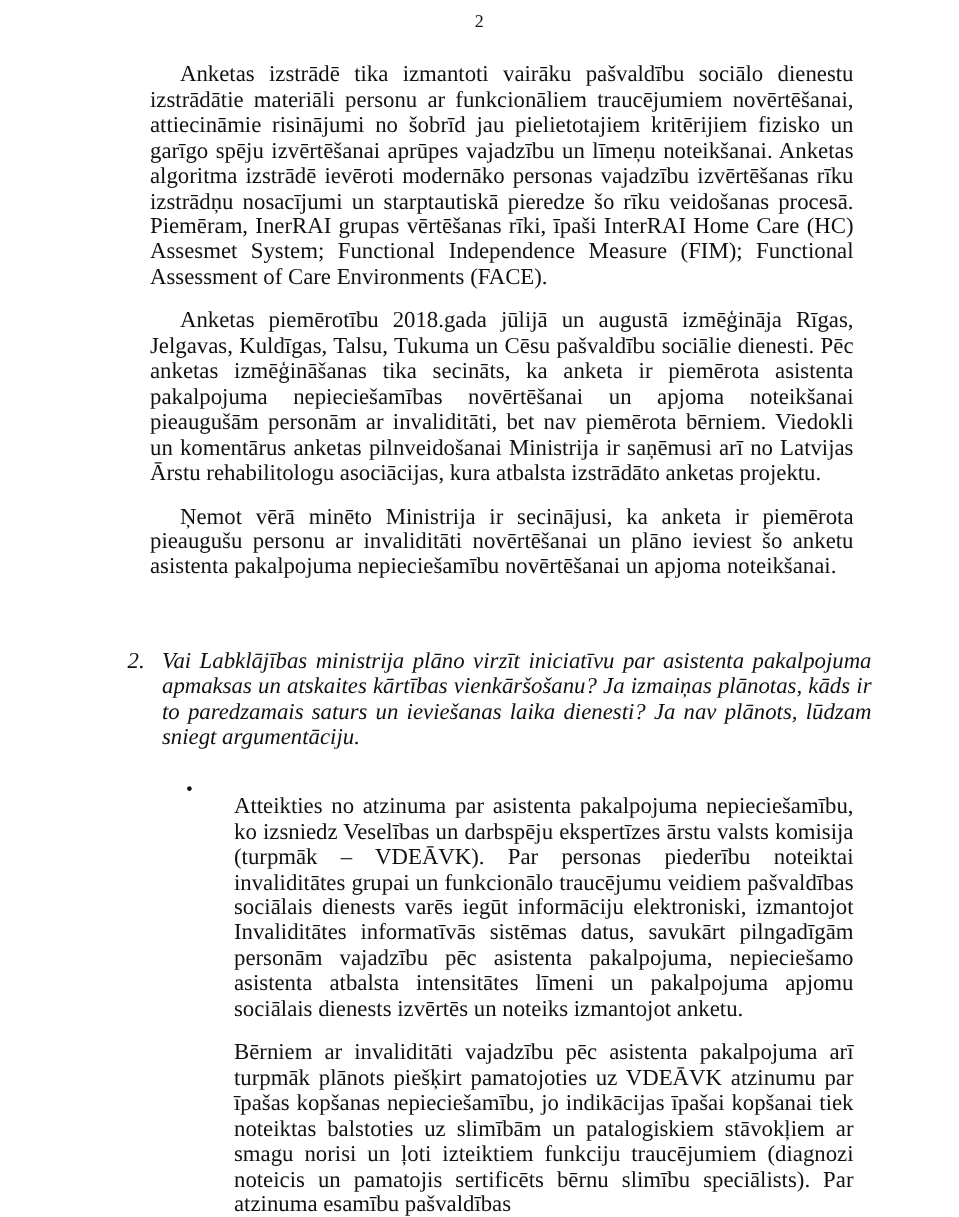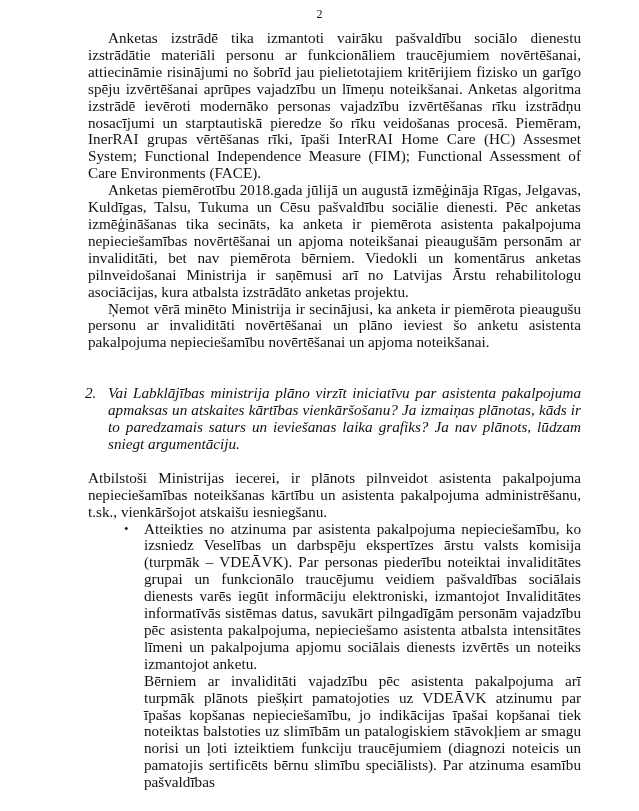--- a/index.html
+++ b/index.html
@@ -9,21 +9,21 @@
     color: #111111;
   }
   .page-number {
     position: absolute; top: 7px; left: 0; width: 639px; text-align: center;
     font-size: 12px; line-height: 14px;
   }
   .content {
     position: absolute; top: 30px; left: 88px; width: 493px;
     font-size: 15.2px; line-height: 16.9px;
   }
-  p { margin: 0; text-align: justify; }
+  p { margin: 12px; text-align: justify; }
   .indent { text-indent: 20px; }
   .gap { height: 17px; }
   .question {
     display: flex; font-style: italic; margin-left: -3px;
   }
   .question .num { width: 23px; flex: none; font-style: normal; }
   .question .num span { font-style: italic; }
   .question .qtext { flex: 1; text-align: justify; }
   .bullet-list { margin: 0; padding: 0; list-style: none; }
   .bullet-item { display: flex; margin-left: 36px; }
@@ -38,26 +38,25 @@
 <div class="content">
   <p class="indent">Anketas izstrādē tika izmantoti vairāku pašvaldību sociālo dienestu izstrādātie materiāli personu ar funkcionāliem traucējumiem novērtēšanai, attiecināmie risinājumi no šobrīd jau pielietotajiem kritērijiem fizisko un garīgo spēju izvērtēšanai aprūpes vajadzību un līmeņu noteikšanai. Anketas algoritma izstrādē ievēroti modernāko personas vajadzību izvērtēšanas rīku izstrādņu nosacījumi un starptautiskā pieredze šo rīku veidošanas procesā. Piemēram, InerRAI grupas vērtēšanas rīki, īpaši InterRAI Home Care (HC) Assesmet System; Functional Independence Measure (FIM); Functional Assessment of Care Environments (FACE).</p>
   <p class="indent">Anketas piemērotību 2018.gada jūlijā un augustā izmēģināja Rīgas, Jelgavas, Kuldīgas, Talsu, Tukuma un Cēsu pašvaldību sociālie dienesti. Pēc anketas izmēģināšanas tika secināts, ka anketa ir piemērota asistenta pakalpojuma nepieciešamības novērtēšanai un apjoma noteikšanai pieaugušām personām ar invaliditāti, bet nav piemērota bērniem. Viedokli un komentārus anketas pilnveidošanai Ministrija ir saņēmusi arī no Latvijas Ārstu rehabilitologu asociācijas, kura atbalsta izstrādāto anketas projektu.</p>
   <p class="indent">Ņemot vērā minēto Ministrija ir secinājusi, ka anketa ir piemērota pieaugušu personu ar invaliditāti novērtēšanai un plāno ieviest šo anketu asistenta pakalpojuma nepieciešamību novērtēšanai un apjoma noteikšanai.</p>
 
   <div class="gap"></div>
   <div class="gap"></div>
 
   <div class="question">
     <div class="num"><span>2.</span></div>
-    <div class="qtext">Vai Labklājības ministrija plāno virzīt iniciatīvu par asistenta pakalpojuma apmaksas un atskaites kārtības vienkāršošanu? Ja izmaiņas plānotas, kāds ir to paredzamais saturs un ieviešanas laika grafiks? Ja nav plānots, lūdzam sniegt argumentāciju.</div>
+    <div class="qtext">Vai Labklājības ministrija plāno virzīt iniciatīvu par asistenta pakalpojuma apmaksas un atskaites kārtības vienkāršošanu? Ja izmaiņas plānotas, kāds ir to paredzamais saturs un ieviešanas laika dienesti? Ja nav plānots, lūdzam sniegt argumentāciju.</div>
   </div>
 
   <div class="gap"></div>
 
-  <p>Atbilstoši Ministrijas iecerei, ir plānots pilnveidot asistenta pakalpojuma nepieciešamības noteikšanas kārtību un asistenta pakalpojuma administrēšanu, t.sk., vienkāršojot atskaišu iesniegšanu.</p>
 
   <ul class="bullet-list">
     <li class="bullet-item">
       <span class="dot">•</span>
       <div class="btext">
         <p>Atteikties no atzinuma par asistenta pakalpojuma nepieciešamību, ko izsniedz Veselības un darbspēju ekspertīzes ārstu valsts komisija (turpmāk – VDEĀVK). Par personas piederību noteiktai invaliditātes grupai un funkcionālo traucējumu veidiem pašvaldības sociālais dienests varēs iegūt informāciju elektroniski, izmantojot Invaliditātes informatīvās sistēmas datus, savukārt pilngadīgām personām vajadzību pēc asistenta pakalpojuma, nepieciešamo asistenta atbalsta intensitātes līmeni un pakalpojuma apjomu sociālais dienests izvērtēs un noteiks izmantojot anketu.</p>
         <p>Bērniem ar invaliditāti vajadzību pēc asistenta pakalpojuma arī turpmāk plānots piešķirt pamatojoties uz VDEĀVK atzinumu par īpašas kopšanas nepieciešamību, jo indikācijas īpašai kopšanai tiek noteiktas balstoties uz slimībām un patalogiskiem stāvokļiem ar smagu norisi un ļoti izteiktiem funkciju traucējumiem (diagnozi noteicis un pamatojis sertificēts bērnu slimību speciālists). Par atzinuma esamību pašvaldības</p>
       </div>
     </li>
   </ul>

